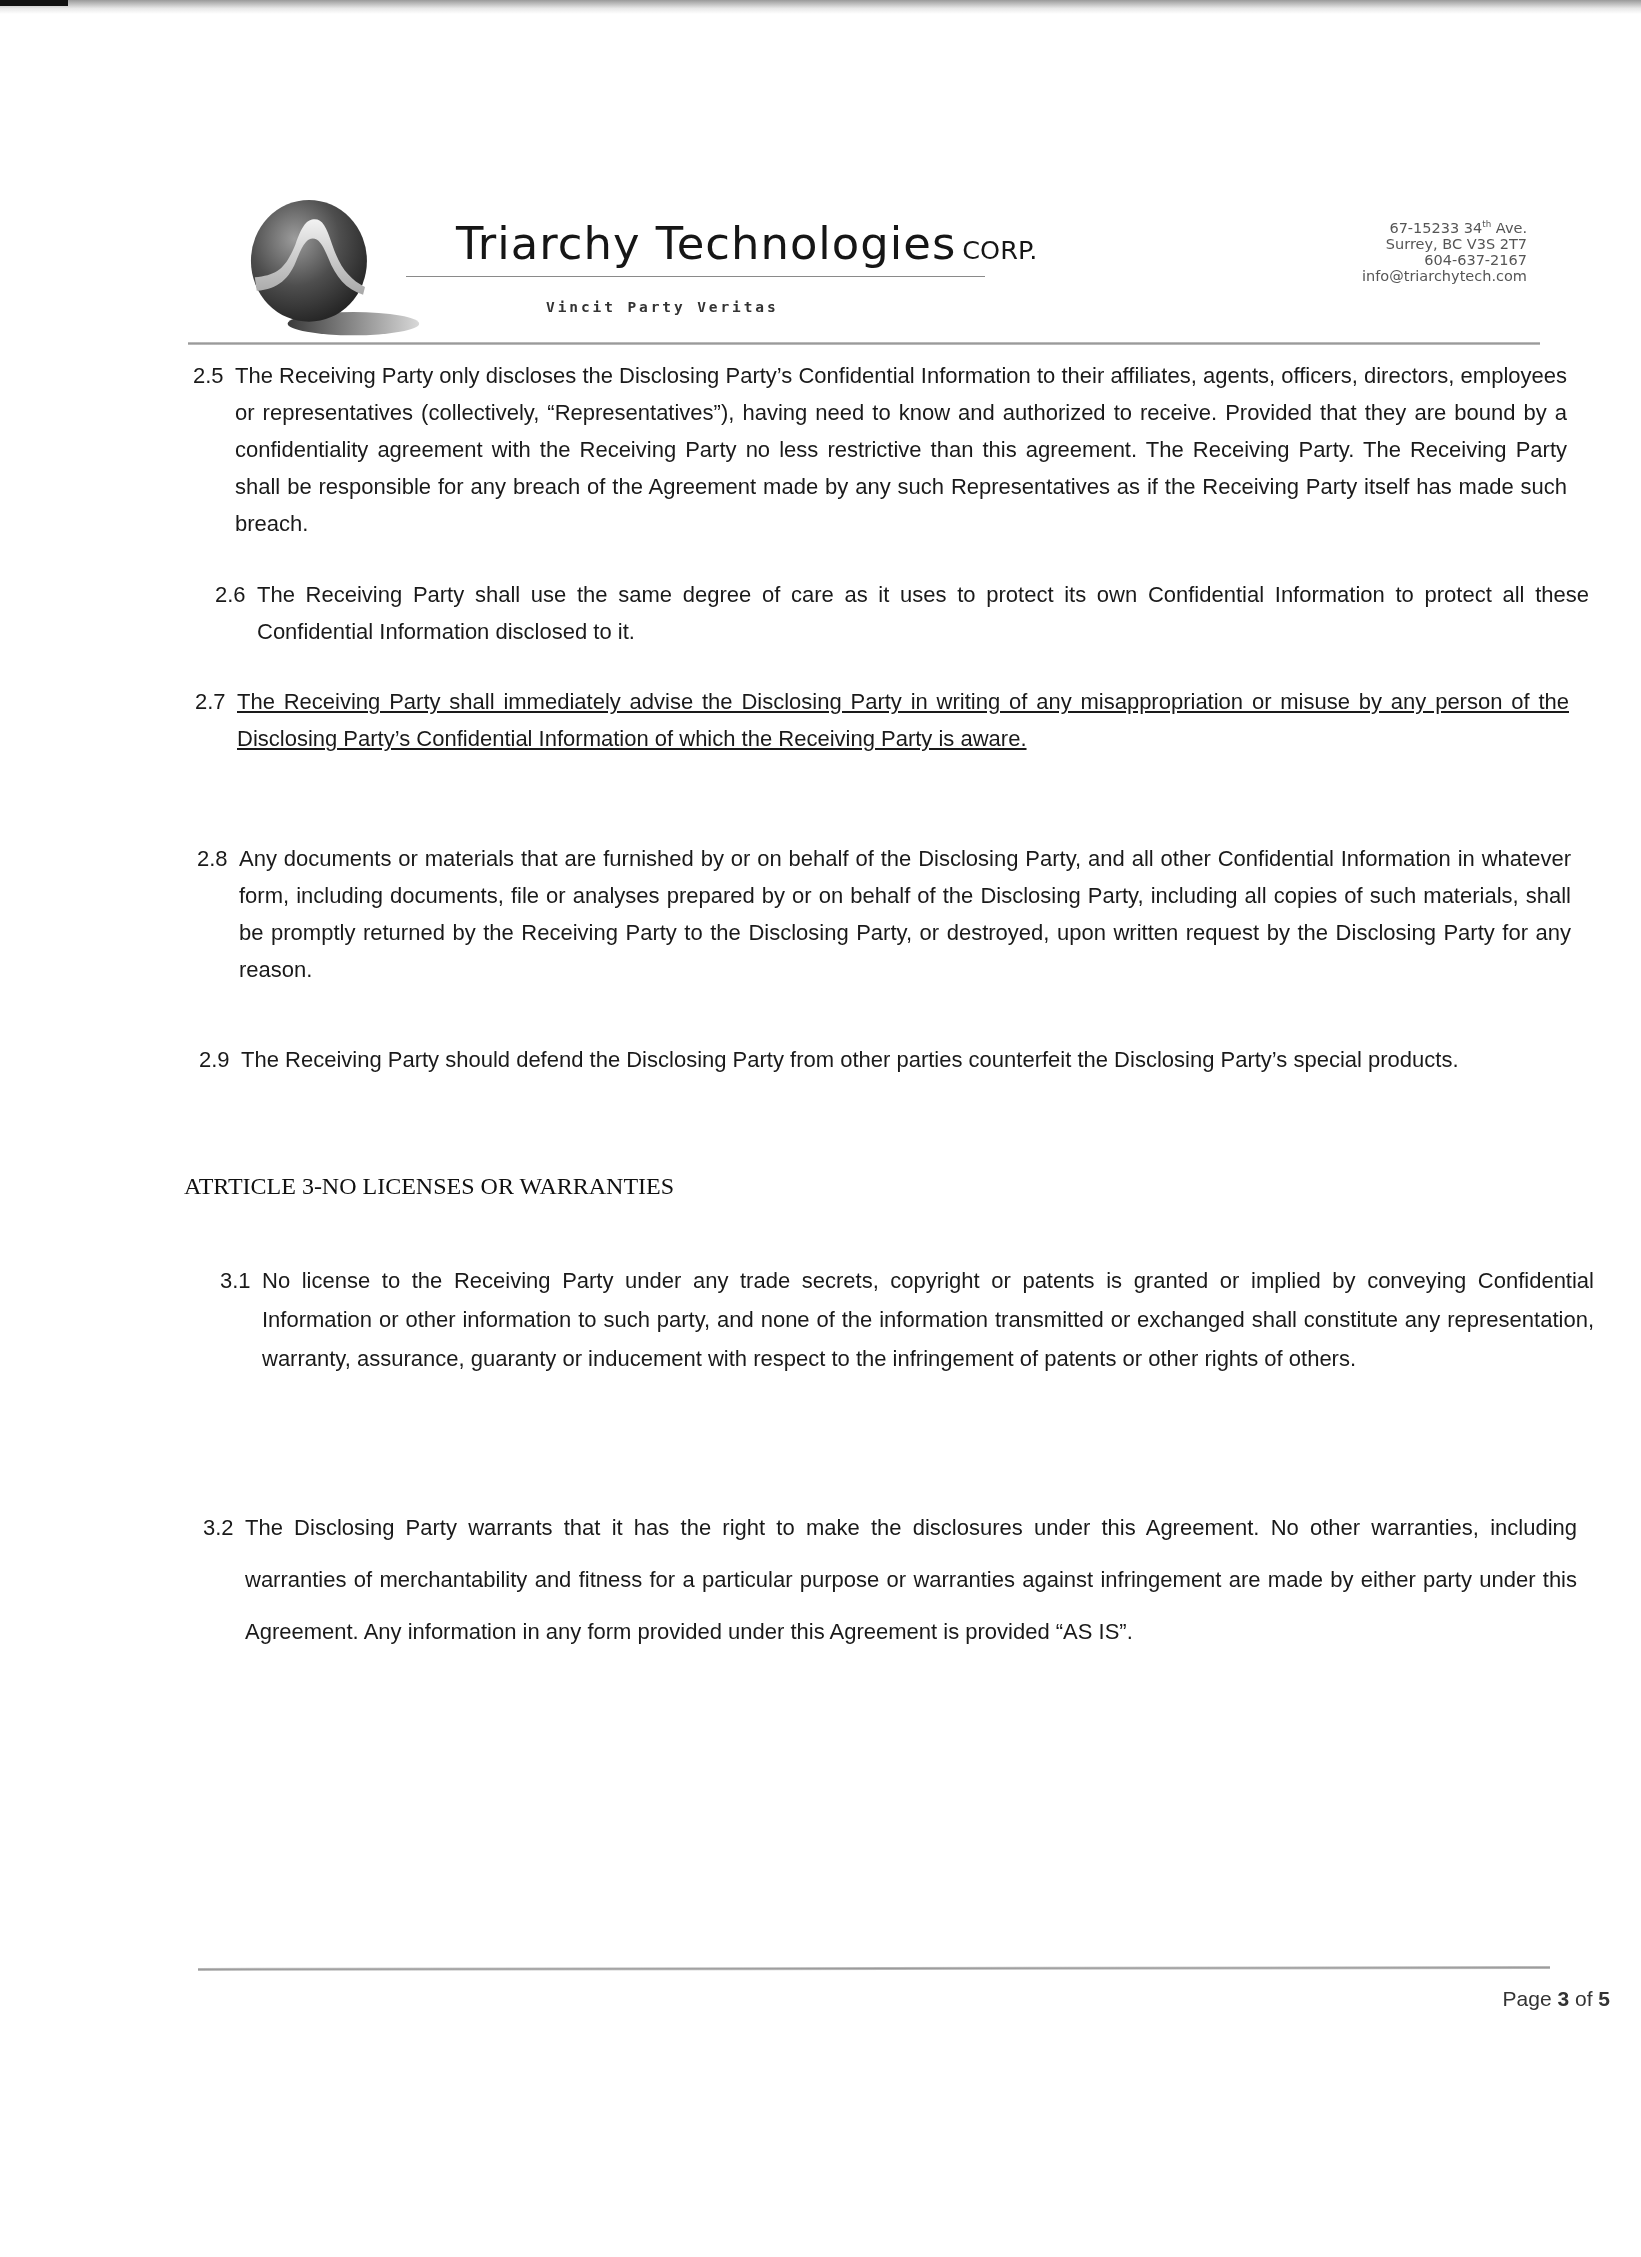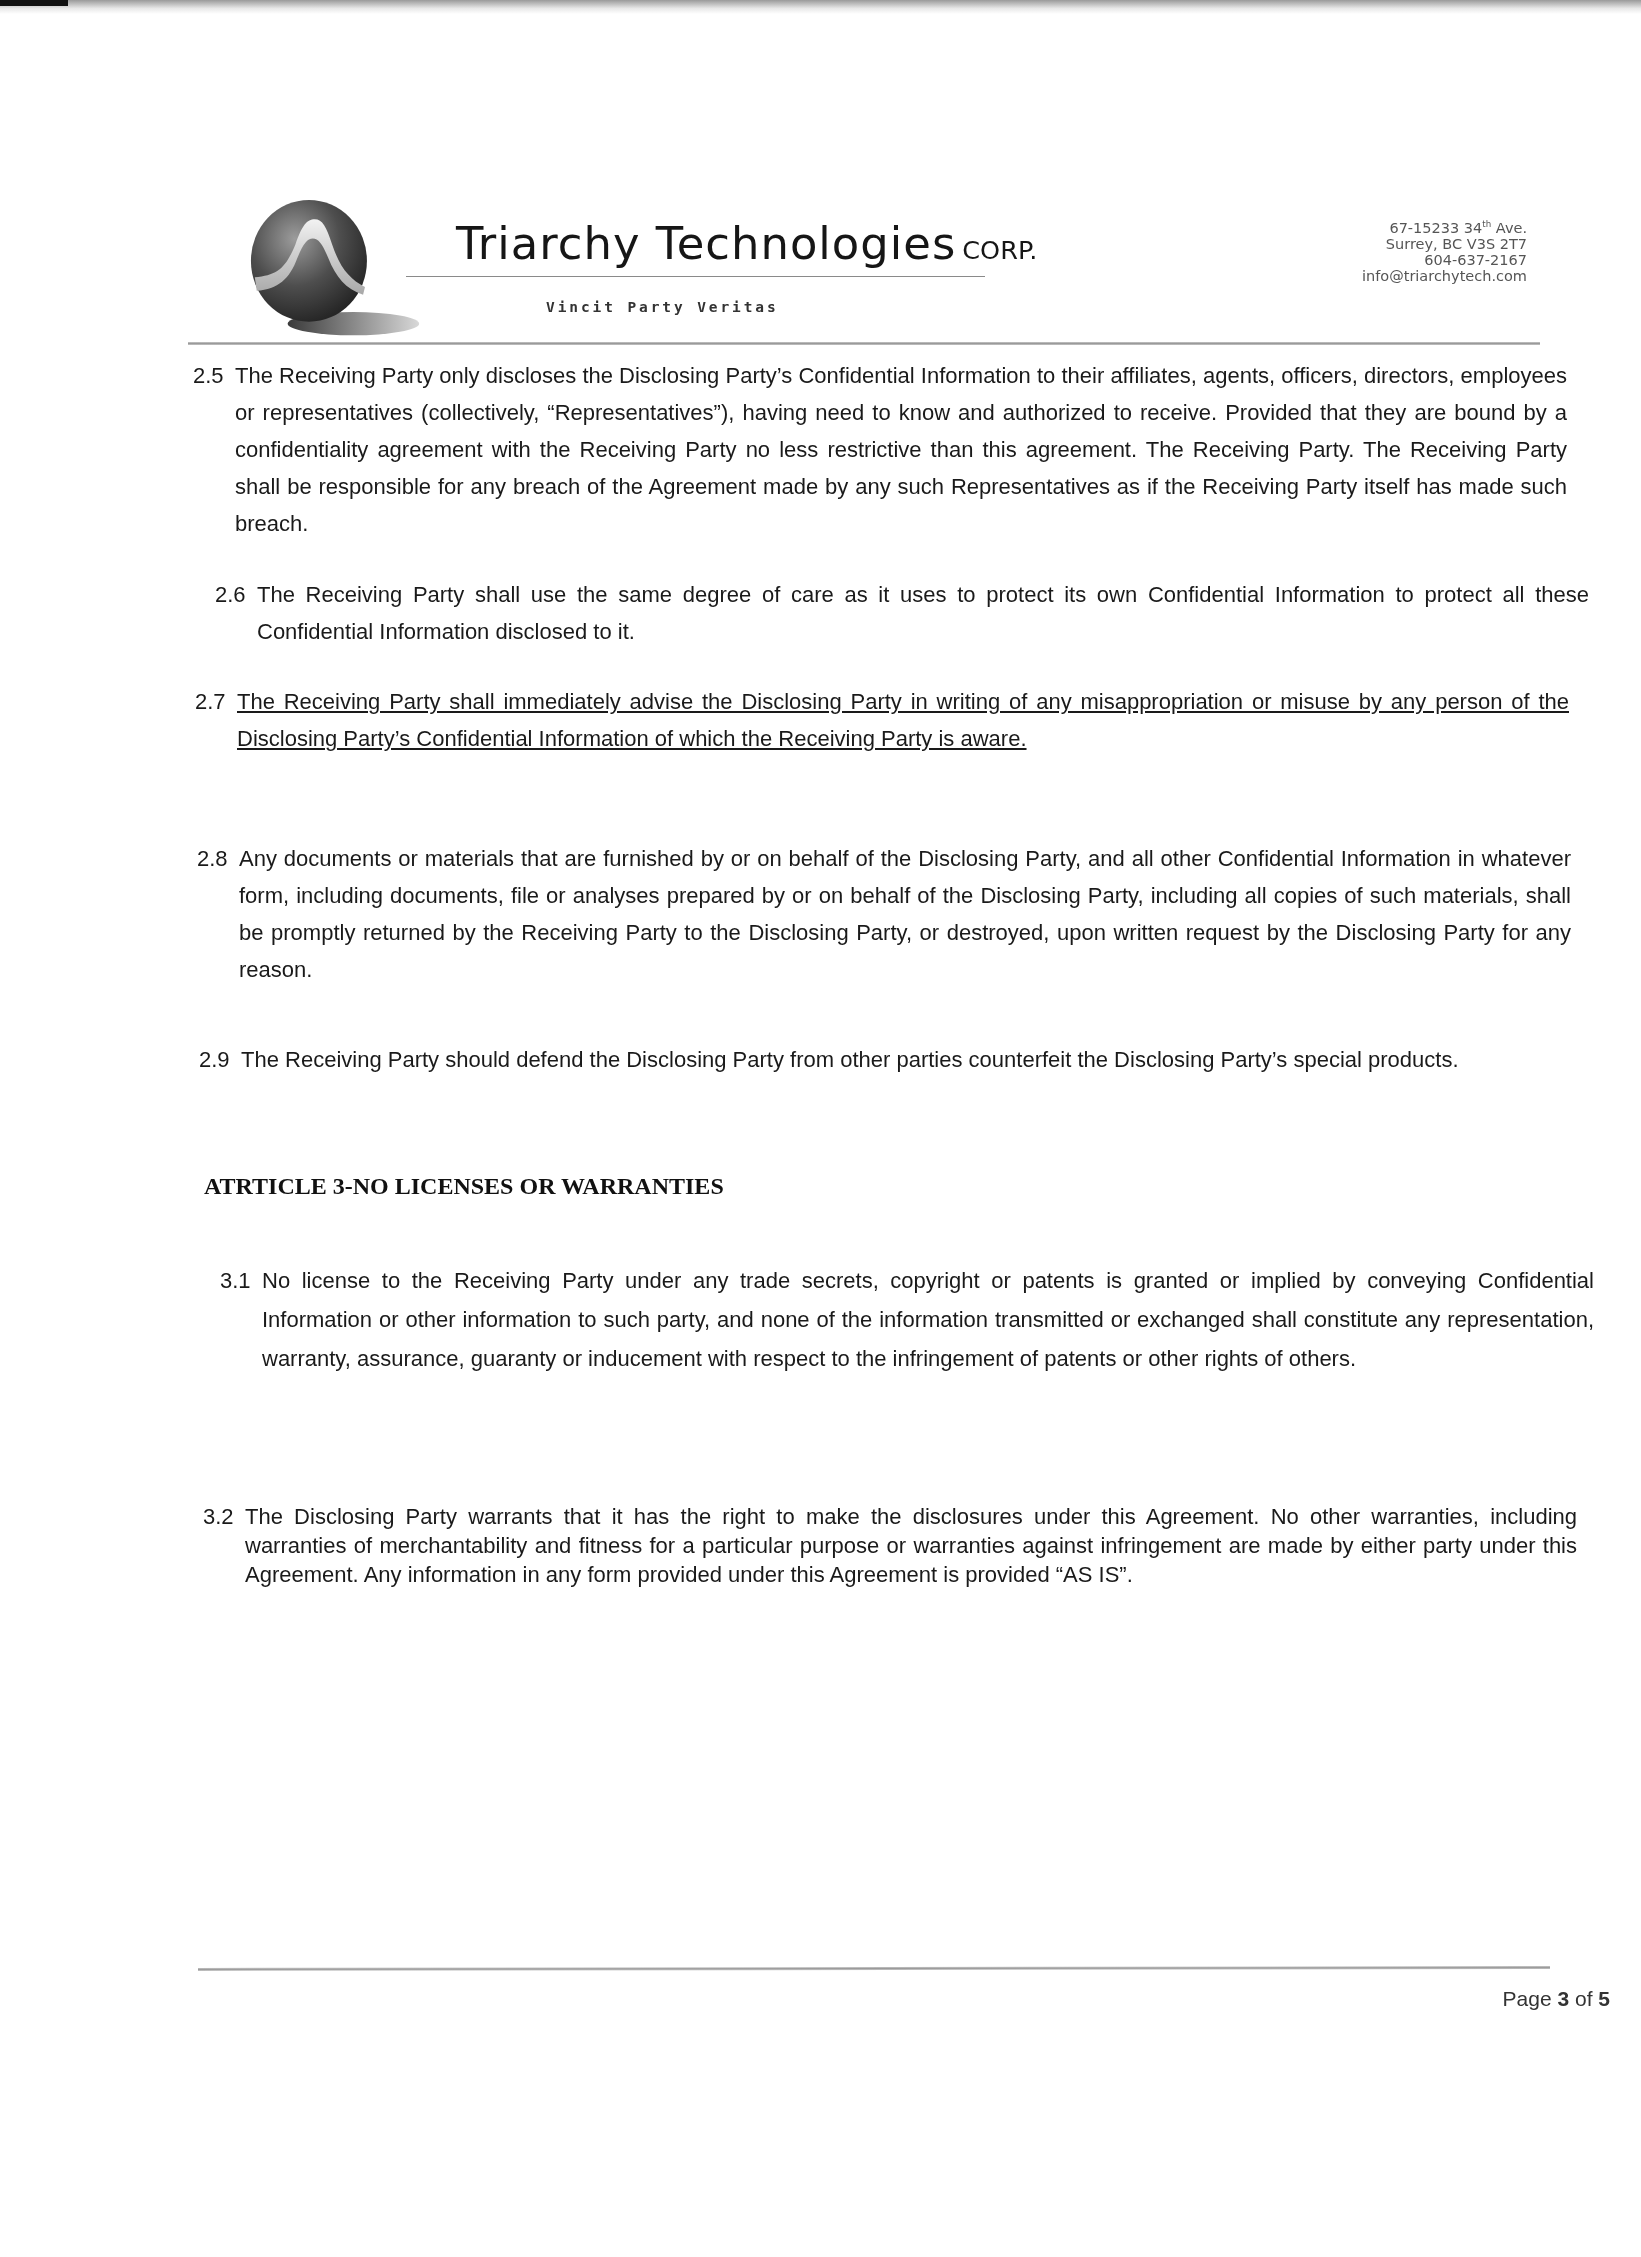--- a/index.html
+++ b/index.html
@@ -51,23 +51,23 @@
   
   .clause {
     position: absolute;
     font-family: "Liberation Sans", sans-serif;
     font-size: 22px; line-height: 37px; color: #1a1a1a;
     padding-left: 42px; text-indent: -42px;
     text-align: justify;
   }
   .clause .num { display: inline-block; width: 42px; text-indent: 0; }
   .article-heading {
-    position: absolute; left: 204px; top: 1173px;
+    position: absolute; left: 184px; top: 1173px;
     font-family: "Liberation Serif", serif;
-    font-weight: bold; font-size: 24px; color: #111; text-align: center;
+    font-weight: normal; font-size: 24px; color: #111; text-align: center;
   }
   .footer-rule {
     position: absolute; left: 198px; top: 1967px; width: 1352px; height: 2.9px;
     background: linear-gradient(#c8c8c8, #9a9a9a, #c8c8c8);
     transform: rotate(-0.08deg);
   }
   .page-number {
     position: absolute; left: 0; width: 1610px; top: 1987px; text-align: right;
     font-family: "Liberation Sans", sans-serif; font-size: 21px; color: #333;
   }
@@ -137,21 +137,21 @@
 <div class="clause" style="left:199px; top:1041px; width:1332px;">
   <span class="num">2.9</span><span>The Receiving Party should defend the Disclosing Party from other parties counterfeit the Disclosing Party’s special products.</span>
 </div>
 
 <div class="article-heading">ATRTICLE 3-NO LICENSES OR WARRANTIES</div>
 
 <div class="clause" style="left:201px; top:1261px; width:1332px; line-height:39px;margin-left:19px;">
   <span class="num">3.1</span><span>No license to the Receiving Party under any trade secrets, copyright or patents is granted or implied by conveying Confidential Information or other information to such party, and none of the information transmitted or exchanged shall constitute any representation, warranty, assurance, guaranty or inducement with respect to the infringement of patents or other rights of others.</span>
 </div>
 
-<div class="clause" style="left:203px; top:1502px; width:1332px; line-height:29px;">
+<div class="clause" style="left:203px; top:1502px; width:1332px; line-height:52px;">
   <span class="num">3.2</span><span>The Disclosing Party warrants that it has the right to make the disclosures under this Agreement. No other warranties, including warranties of merchantability and fitness for a particular purpose or warranties against infringement are made by either party under this Agreement. Any information in any form provided under this Agreement is provided “AS IS”.</span>
 </div>
 
 <div class="footer-rule"></div>
 <div class="page-number">
   <span>Page </span><b>3</b><span> of </span><b>5</b>
 </div>
 
 
 </body></html>

